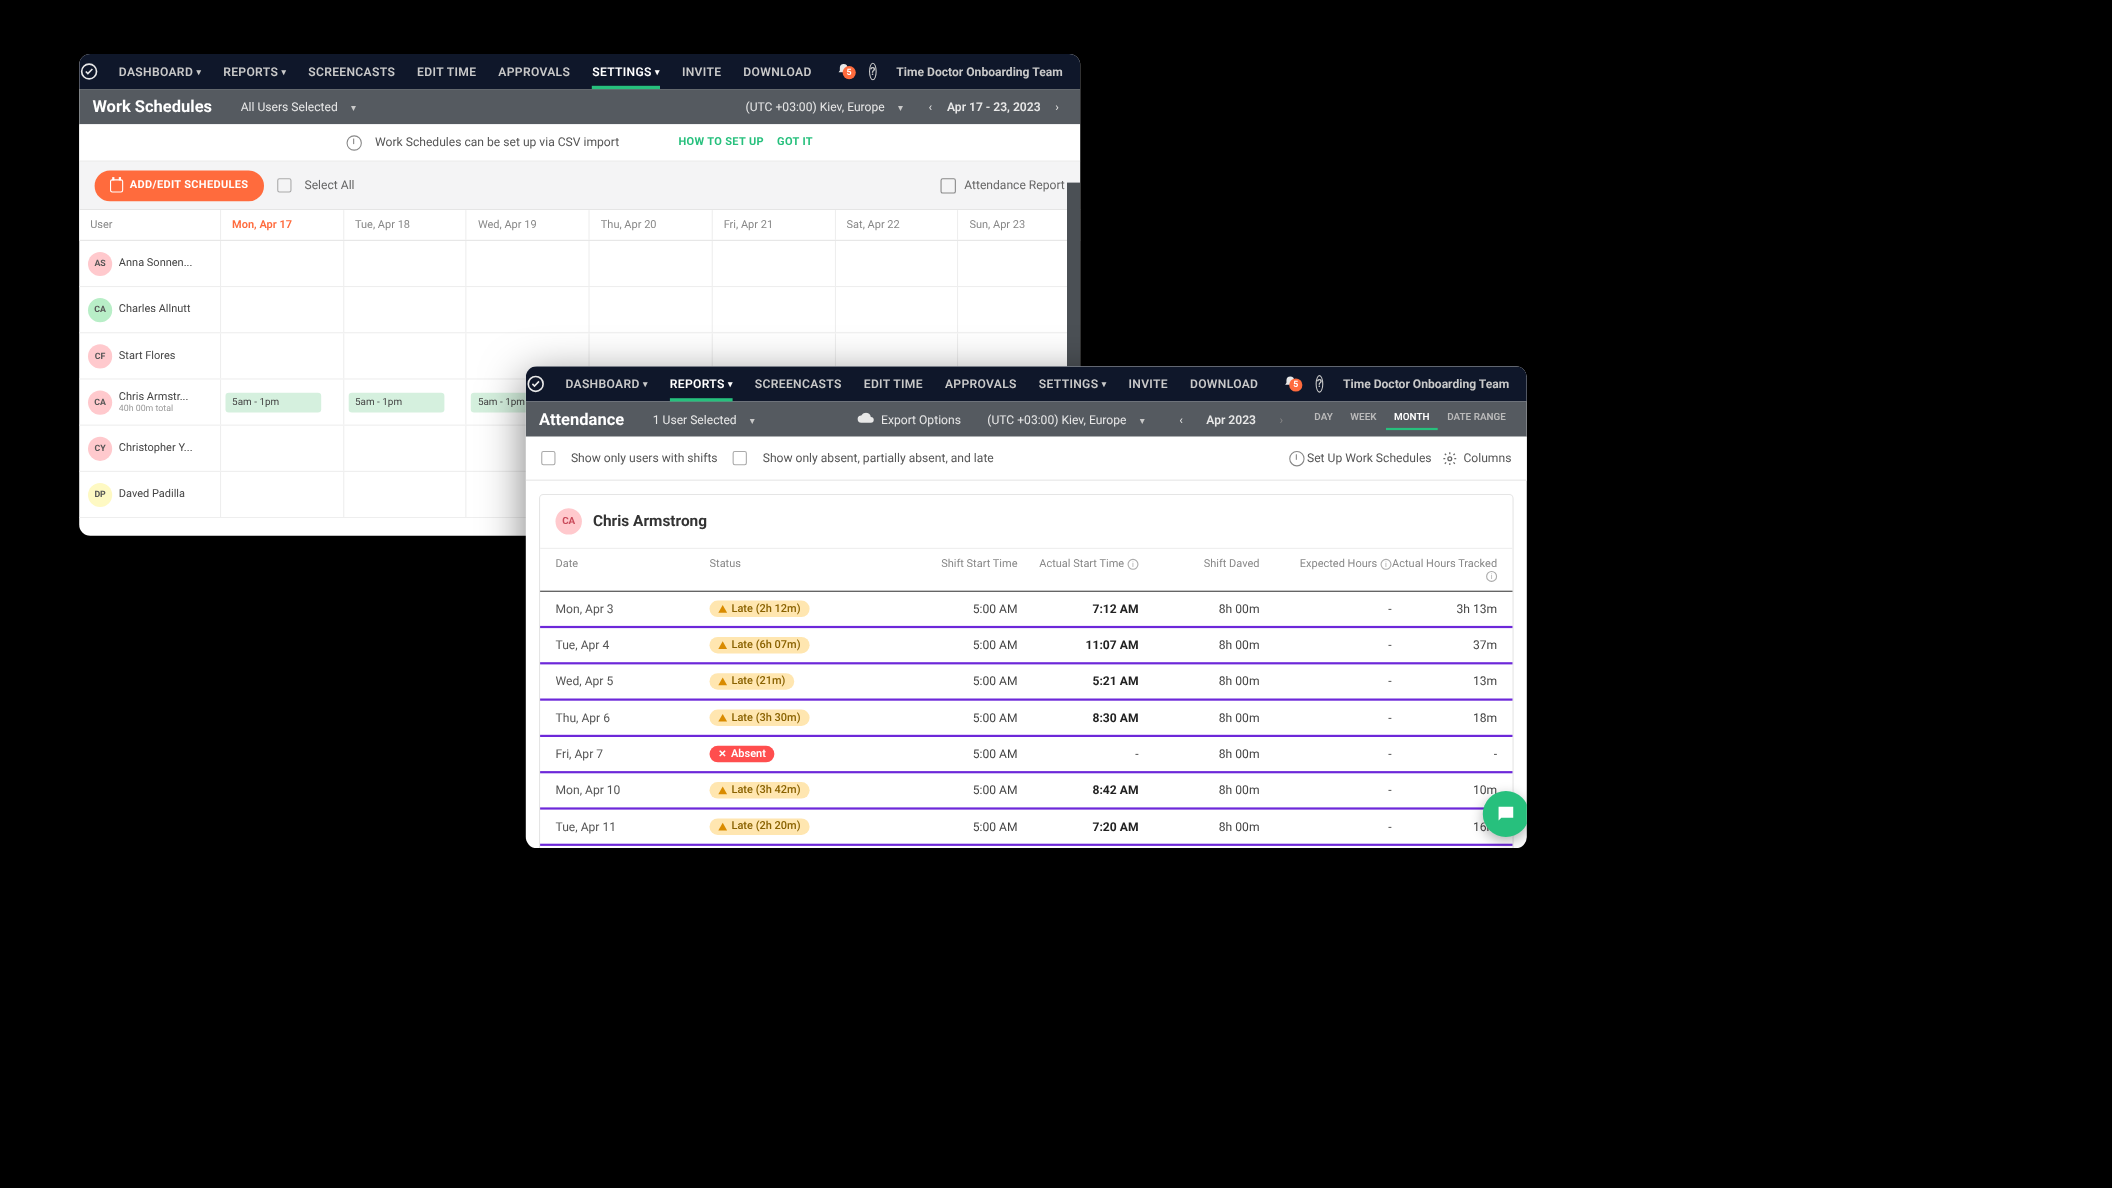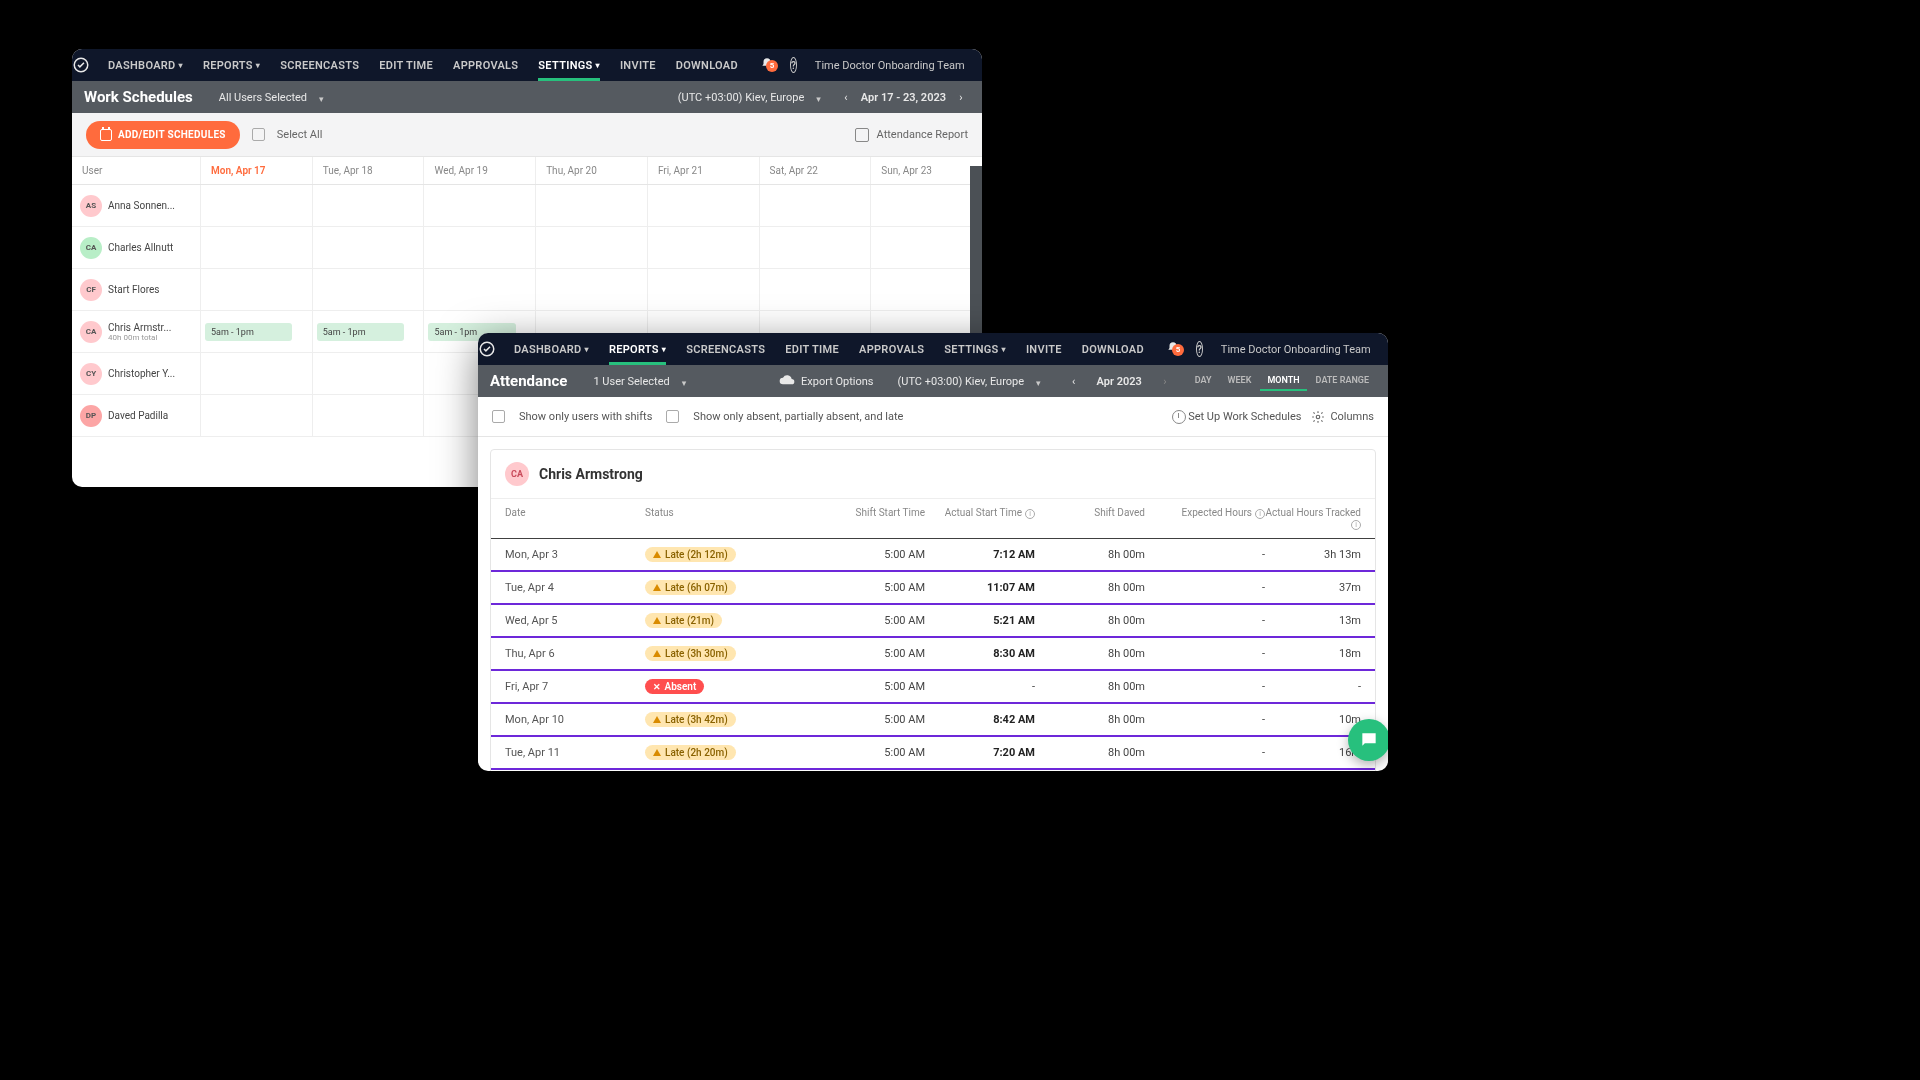--- a/index.html
+++ b/index.html
@@ -12,21 +12,21 @@
   .logo { width: 18px; height: 18px; display:flex; align-items:center; justify-content:center; margin-right:6px;}
   .logo svg { width:18px; height:18px; }
   .nav-item { padding: 0 8px; height: 32px; display:flex; align-items:center; cursor:pointer; white-space:nowrap; position:relative; letter-spacing:.3px;}
   .nav-item.active { color:#fff; }
   .nav-item.active::after { content:""; position:absolute; left:8px; right:8px; bottom:0; height:3px; background:#27c07d; }
   .chev { margin-left:3px; font-size:8px; }
   .spacer { flex:1; }
   .bell { position:relative; padding:0 6px; }
   .badge-n { position:absolute; top:3px; left:12px; background:#ff6b3d; color:#fff; font-size:8px; width:12px; height:12px; border-radius:50%; display:flex; align-items:center; justify-content:center; font-weight:700;}
   .help-ic { width:16px; height:16px; border:1.5px solid #c9c9c9; border-radius:50%; display:flex;align-items:center;justify-content:center;font-size:10px; margin:0 6px;}
-  .team-name { font-size:11px; font-weight:400; padding:0 8px; white-space:nowrap;}
+  .team-name { font-size:11px; font-weight:700; padding:0 8px; white-space:nowrap;}
 
   .subbar { background:#555a60; height:32px; display:flex; align-items:center; padding:0 12px; color:#e8e8e8; font-size:11px;}
   .page-title { font-size:15px; font-weight:700; color:#fff; margin-right:16px; }
   .dd { display:flex; align-items:flex-end; gap:6px; padding:0 10px; cursor:pointer;}
   .dd .dchev { font-size:9px; color:#c9c9c9; margin-left:6px;}
   .arrow-btn { width:18px; height:18px; display:flex;align-items:center;justify-content:center; cursor:pointer; color:#e8e8e8;}
   .subbar .right { margin-left:auto; display:flex; align-items:center; gap:6px;}
 
   .infobar { background:#fff; border-bottom:1px solid #e5e5e5; height:34px; display:flex; align-items:center; justify-content:center; gap:12px; font-size:11px; color:#555;}
   .infobar .clock-ic { width:14px;height:14px; border:1.4px solid #888; border-radius:50%; position:relative;}
@@ -141,20 +141,27 @@
       <div class="dd">
           <span>(UTC +03:00) Kiev, Europe</span>
           <span class="dchev">▾</span>
         </div>
       <span class="arrow-btn">‹</span>
       <span style="font-weight:600;">Apr 17 - 23, 2023</span>
       <span class="arrow-btn">›</span>
     </div>
   </div>
 
+  <div class="infobar">
+    <span class="clock-ic"></span>
+    <span>Work Schedules can be set up via CSV import</span>
+    <span style="width:30px;"></span>
+    <span class="link-btn">HOW TO SET UP</span>
+    <span class="link-btn plain">GOT IT</span>
+  </div>
 
   <div class="toolbar1">
     <button class="btn-orange">
       <span class="cal-ic"></span>
       <span>ADD/EDIT SCHEDULES</span>
     </button>
     <span class="checkbox"></span>
     <span class="muted">Select All</span>
     <div class="right">
       <span class="report-ic"></span>
@@ -250,21 +257,21 @@
         <div class="col-day"></div>
         <div class="col-day"></div>
         <div class="col-day"></div>
         <div class="col-day"></div>
         <div class="col-day"></div>
         <div class="col-day"></div>
         <div class="col-day"></div>
       </div>
       <div class="row">
         <div class="col-user">
-          <span class="av" style="background: #fca5a5;">DP</span>
+          <span class="av" style="background: #fef9c3;">DP</span>
           <div>
             <div class="uname">Daved Padilla</div>
           </div>
         </div>
         <div class="col-day"></div>
         <div class="col-day"></div>
         <div class="col-day"></div>
         <div class="col-day"></div>
         <div class="col-day"></div>
         <div class="col-day"></div>

